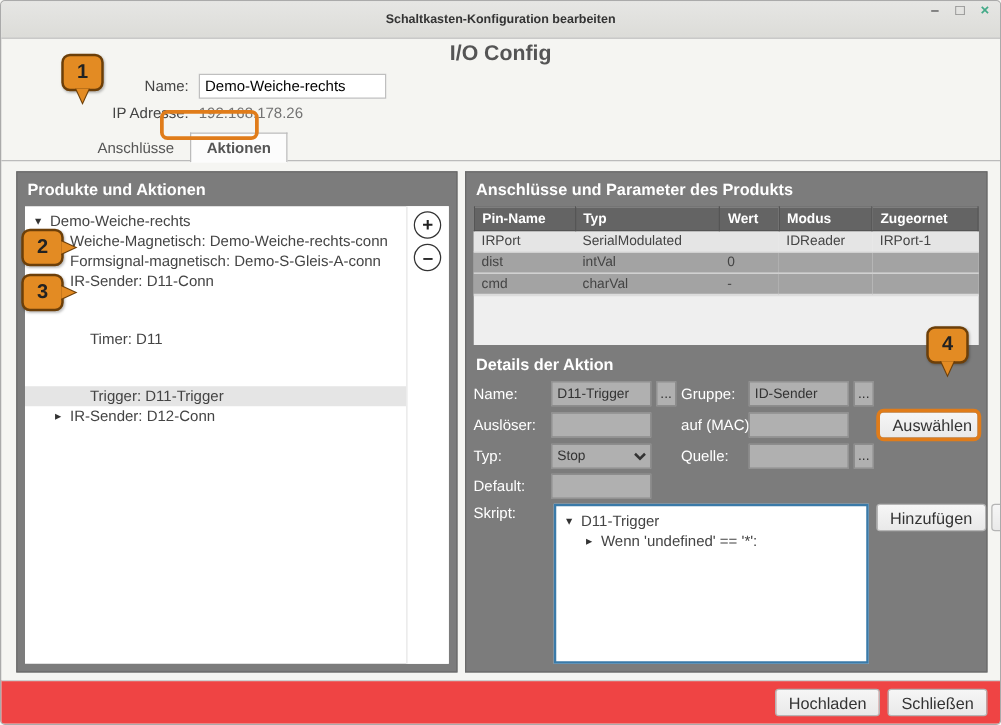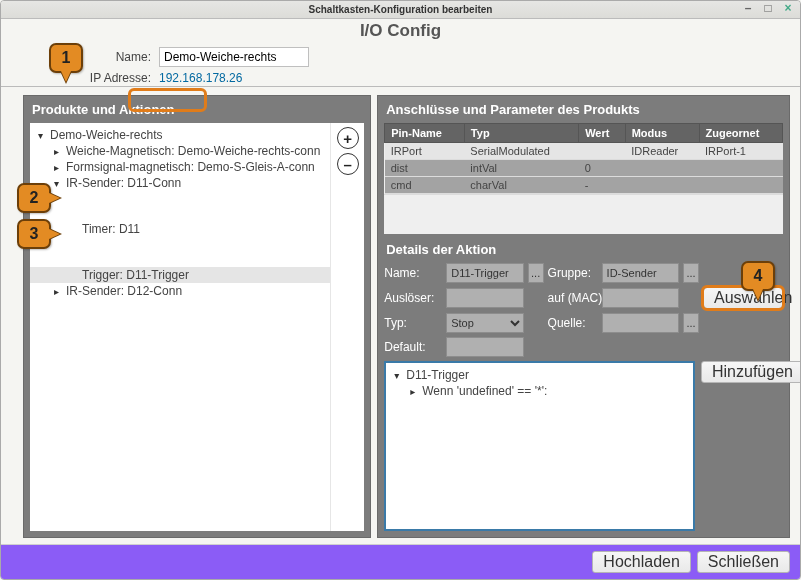--- a/index.html
+++ b/index.html
@@ -1,31 +1,31 @@
 <!DOCTYPE html>
 <html><head>
 <meta charset="utf-8">
 <style>
   * { box-sizing: border-box; font-family: "Segoe UI", "Liberation Sans", Arial, sans-serif; }
   body { margin: 0; background: #f5f5f2; font-size: 12px; color: #444; }
   .window { width: 801px; height: 580px; border: 1px solid #aaa; border-radius: 4px; background: #f5f5f2; position: relative; display: flex; flex-direction: column; overflow: hidden; }
-  .titlebar { height: 18px; background: linear-gradient(#e6e6e4,#dcdcd8); border-bottom: 1px solid #bbb; display: flex; align-items: center; justify-content: center; position: relative; font-size: 10px; font-weight: bold; color: #333; }
+  .titlebar { height: 30px; background: linear-gradient(#e6e6e4,#dcdcd8); border-bottom: 1px solid #bbb; display: flex; align-items: center; justify-content: center; position: relative; font-size: 10px; font-weight: bold; color: #333; }
   .titlebar .controls { position: absolute; right: 6px; top: 1px; display: flex; gap: 8px; font-size: 12px; color: #666; }
   .titlebar .ctrl { width: 12px; height: 12px; display: inline-flex; align-items: center; justify-content: center; cursor: pointer; }
   .titlebar .ctrl.close { color: #4a8; }
   .header { text-align: center; font-weight: bold; color: #555; font-size: 17px; padding: 2px 0 4px; }
   .form-row { display: flex; align-items: center; padding: 2px 0 2px 60px; }
   .form-row label { width: 90px; text-align: right; margin-right: 8px; font-size: 12px; color: #444; }
   .text-input { border: 1px solid #bfbfbf; background: #fff; padding: 2px 4px; height: 20px; width: 150px; font-size: 12px; }
-  .ip { color: #0369a1; font-size: 12px; }
+  .ip { color: #737373; font-size: 12px; }
   .tabs { display: flex; align-items: flex-end; padding-left: 64px; margin-top: 6px; }
   .tab { padding: 4px 12px; border: 1px solid transparent; border-bottom: none; font-size: 12px; color: #555; cursor: pointer; background: transparent; }
   .tab.active { background: #fcfcfc; border-color: #bbb; border-bottom: 1px solid #fcfcfc; position: relative; top: 1px; font-weight: bold; }
   .tab-hl { position: absolute; border: 3px solid #e07c1a; border-radius: 6px; pointer-events: none; }
-  .panels { display: flex; gap: 6px; padding: 0 10px 6px 22px; flex: 1 1 auto; border-top: 1px solid #bbb; margin-top: -1px; justify-content: space-between; }
+  .panels { display: flex; gap: 6px; padding: 0 10px 6px 12px; flex: 1 1 auto; border-top: 1px solid #bbb; margin-top: -1px; justify-content: space-between; }
   .panel { background: #7c7c7c; border: 1px solid #6a6a6a; flex: 1 1 50%; display: flex; flex-direction: column; padding: 6px; margin-top: 8px; }
   .panel-title { color: #fff; font-weight: bold; font-size: 13px; margin: 0 0 6px 2px; }
   .section-title { color: #fff; font-weight: bold; font-size: 13px; margin: 8px 0 4px 2px; }
   .tree-wrap { background: #fff; flex: 1 1 auto; position: relative; display: flex; }
   .tree { flex: 1 1 auto; overflow: auto; padding: 4px 0; }
   .tree-btns { width: 34px; display: flex; flex-direction: column; align-items: center; gap: 4px; padding-top: 4px; border-left: 1px solid #e6e6e6; background:#fff; }
   .round-btn { width: 22px; height: 22px; border: 1px solid #333; border-radius: 50%; background: #fff; display: flex; align-items: center; justify-content: center; font-size: 15px; font-weight: bold; line-height: 1; cursor: pointer; color: #222; }
   .node { display: flex; align-items: center; padding: 1px 4px; font-size: 12px; white-space: nowrap; cursor: default; }
   .node .arrow { width: 10px; display: inline-block; color: #333; font-size: 10px; margin-right: 2px; }
   .node.sel { background: #e5e5e5; }
@@ -33,25 +33,25 @@
   .right-panel { flex: 1.05 1 0; }
   table.pins { width: 100%; border-collapse: collapse; background: #efefef; font-size: 11px; }
   table.pins th { background: #646464; color: #fff; font-weight: bold; padding: 3px 6px; text-align: left; border: 1px solid #555; font-size: 11px; }
   table.pins td { padding: 2px 6px; border-bottom: 1px solid #dcdcdc; background: #a3a3a3; }
   table.pins tr.alt td { background: #e5e5e5; }
   .detail-grid { display: grid; grid-template-columns: 58px 1fr 16px 50px 1fr 16px 80px; gap: 4px 4px; align-items: center; margin-top: 2px; }
   .dlabel { color: #fff; font-size: 12px; text-align: left; }
   .dinput { background: #b0b0b0; border: 1px solid #8d8d8d; height: 20px; padding: 0 4px; font-size: 11px; color: #333; width: 100%; }
   .dsel { background: #b0b0b0; border: 1px solid #8d8d8d; height: 20px; font-size: 11px; width: 100%; color:#333; }
   .small-btn { background: #b0b0b0; border: 1px solid #8d8d8d; height: 20px; font-size: 11px; cursor: pointer; color:#333; display:flex; align-items:center; justify-content:center; }
-  .btn { background: linear-gradient(#f6f6f6,#e9e9e9); border: 1px solid #b5b5b5; border-radius: 3px; height: 22px; padding: 0 10px; font-size: 16px; cursor: pointer; color: #333; }
+  .btn { background: linear-gradient(#f6f6f6,#e9e9e9); border: 1px solid #b5b5b5; border-radius: 3px; height: 22px; padding: 0 10px; font-size: 13px; cursor: pointer; color: #333; }
   .btn-hl { outline: 3px solid #e07c1a; outline-offset: -1px; border-radius:4px; }
   .script-box { background: #fff; border: 2px solid #3a7aa8; flex: 1 1 auto; min-height: 110px; padding: 4px 6px; font-size: 12px; overflow:auto; }
   .script-side { width: 82px; display: flex; gap: 4px; }
-  .footer { display: flex; justify-content: flex-end; gap: 6px; padding: 6px 10px; border-top: 1px solid #cfcfcf; background:#8b5cf6; }
+  .footer { display: flex; justify-content: flex-end; gap: 6px; padding: 6px 10px; border-top: 1px solid #cfcfcf; background:#ef4444; }
 
   
   .callout { position: absolute; width: 34px; height: 30px; background: #e38b23; border: 2px solid #6c3f09; border-radius: 7px; color: #222; font-size: 16px; font-weight: bold; display: flex; align-items: center; justify-content: center; z-index: 50; box-shadow: 1px 1px 2px rgba(0,0,0,.25); }
   .callout .tail { position: absolute; width: 0; height: 0; }
   .callout.right .tail { right: -13px; top: 50%; margin-top: -6px; border-top: 6px solid transparent; border-bottom: 6px solid transparent; border-left: 13px solid #6c3f09; }
   .callout.right .tail::after { content:""; position:absolute; left:-13px; top:-5px; border-top:5px solid transparent; border-bottom:5px solid transparent; border-left:11px solid #e38b23; }
   .callout.down .tail { bottom: -13px; left: 50%; margin-left: -6px; border-left: 6px solid transparent; border-right: 6px solid transparent; border-top: 13px solid #6c3f09; }
   .callout.down .tail::after { content:""; position:absolute; top:-13px; left:-5px; border-left:5px solid transparent; border-right:5px solid transparent; border-top:11px solid #e38b23; }
 </style>
 </head>
@@ -72,20 +72,24 @@
 
   <div class="form-row">
     <label>Name:</label>
     <input class="text-input" value="Demo-Weiche-rechts" style="">
   </div>
   <div class="form-row">
     <label>IP Adresse:</label>
     <span class="ip">192.168.178.26</span>
   </div>
 
+  <div class="tabs">
+    <div class="tab">Anschlüsse</div>
+    <div class="tab active" id="tab-actions">Aktionen</div>
+  </div>
 
   <div class="tab-hl" style="left:127px; top:87px; width:79px; height:24px;"></div>
 
   <div class="panels">
 
     <div class="panel" style="flex:0.88 1 0">
       <div class="panel-title">Produkte und Aktionen</div>
       <div class="tree-wrap">
         <div class="tree">
           <div class="node ind0">
@@ -193,20 +197,21 @@
         <div class="dlabel">Default:</div>
         <input class="dinput" value="" style="">
         <div></div>
           <div></div>
           <div></div>
           <div></div>
           <div></div>
       </div>
 
       <div style="display:flex; gap:6px; margin-top:4px; flex:1 1 auto;">
+        <div class="dlabel" style="width:58px;">Skript:</div>
         <div class="script-box">
           <div class="node" style="padding-left:2px">
               <span class="arrow">▾</span>
               <span>D11-Trigger</span>
             </div>
           <div class="node" style="padding-left:18px">
               <span class="arrow">▸</span>
               <span>Wenn 'undefined' == '*':</span>
             </div>
         </div>

